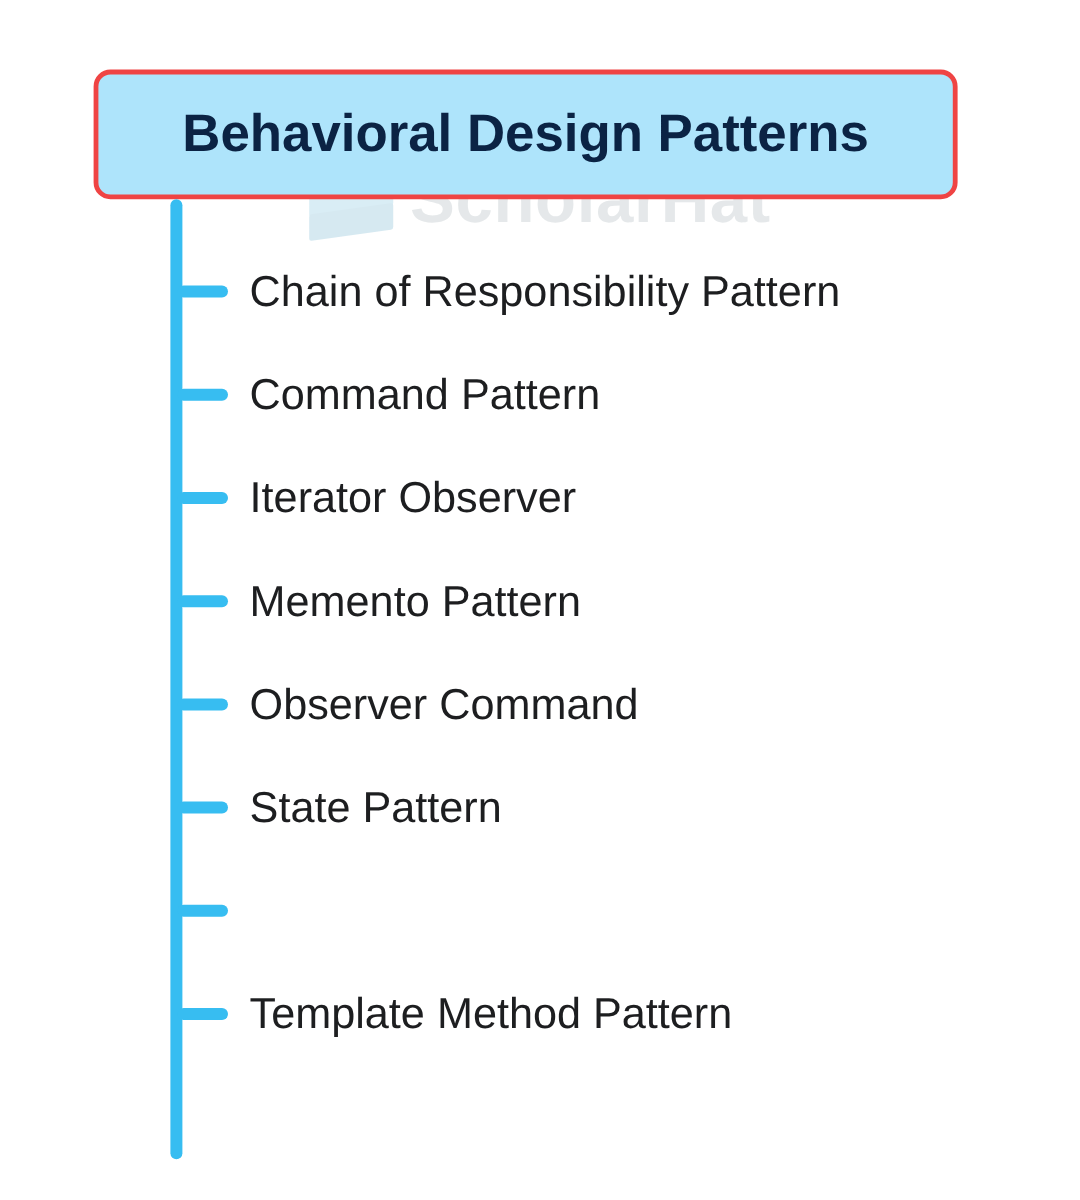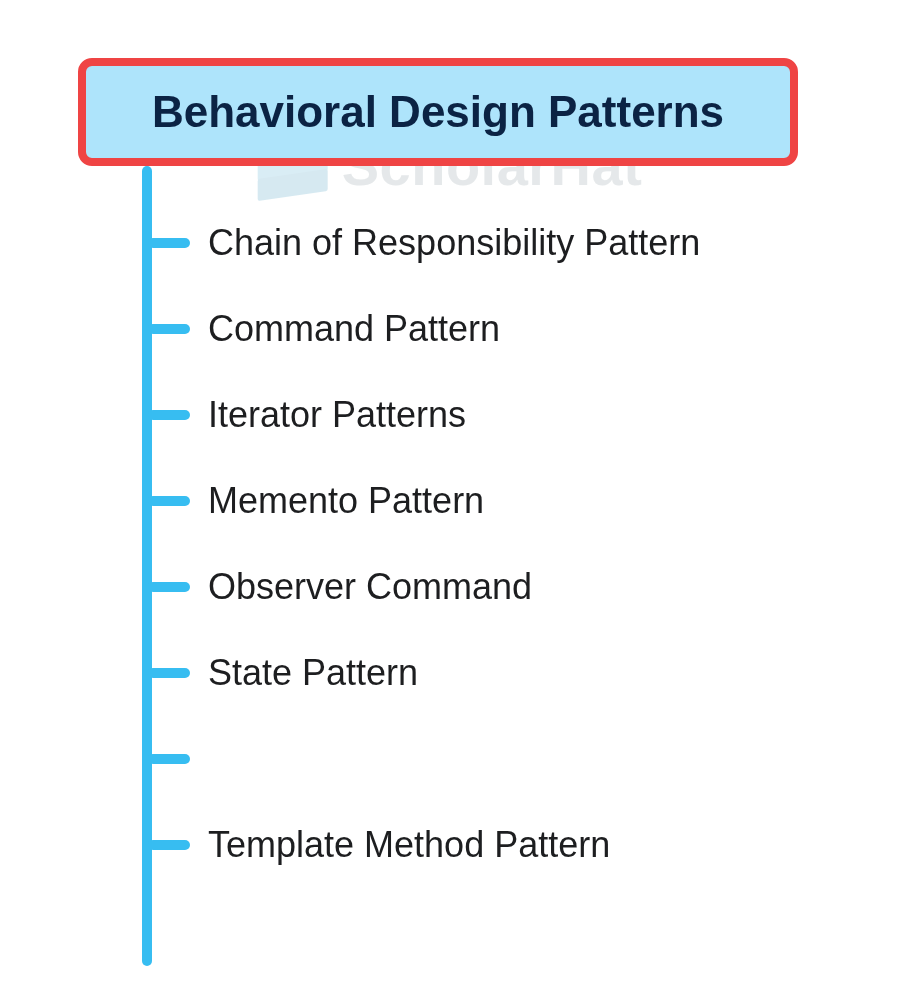--- a/index.html
+++ b/index.html
@@ -49,21 +49,21 @@
     color: #9aa7ad;
     letter-spacing: 0.5px;
   }
   .title-box {
     position: absolute;
     top: 58px;
     left: 78px;
     width: 720px;
     height: 108px;
     background: #aee4fb;
-    border: 8px solid #ef4444;
+    border: 4px solid #ef4444;
     border-radius: 14px;
     display: flex;
     align-items: center;
     justify-content: center;
   }
   .title-text {
     font-size: 44px;
     font-weight: 800;
     color: #0b2344;
     text-align: center;
@@ -138,21 +138,21 @@
         <div class="item">
           <div class="branch"></div>
           <div class="label">Chain of Responsibility Pattern</div>
         </div>
         <div class="item">
           <div class="branch"></div>
           <div class="label">Command Pattern</div>
         </div>
         <div class="item">
           <div class="branch"></div>
-          <div class="label">Iterator Patterns</div>
+          <div class="label">Iterator Observer</div>
         </div>
         <div class="item">
           <div class="branch"></div>
           <div class="label">Memento Pattern</div>
         </div>
         <div class="item">
           <div class="branch"></div>
           <div class="label">Observer Command</div>
         </div>
         <div class="item">

